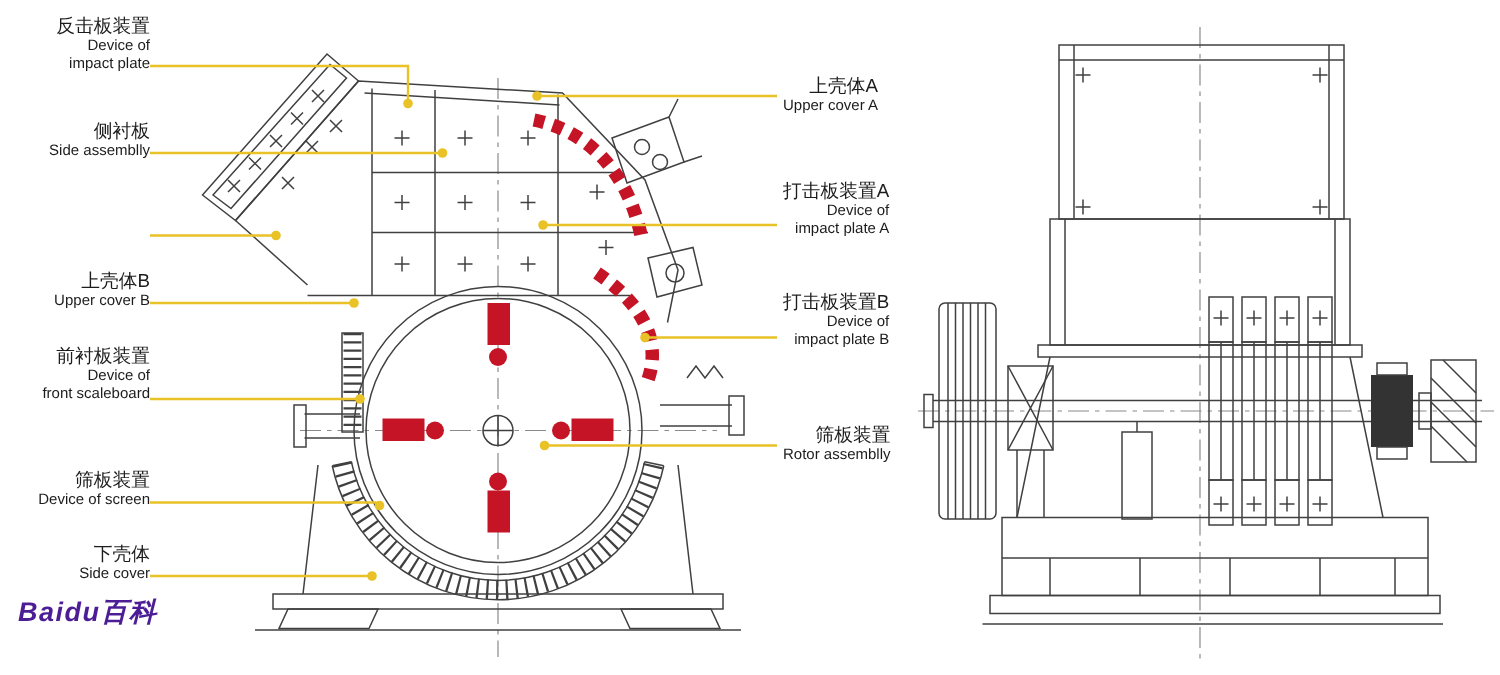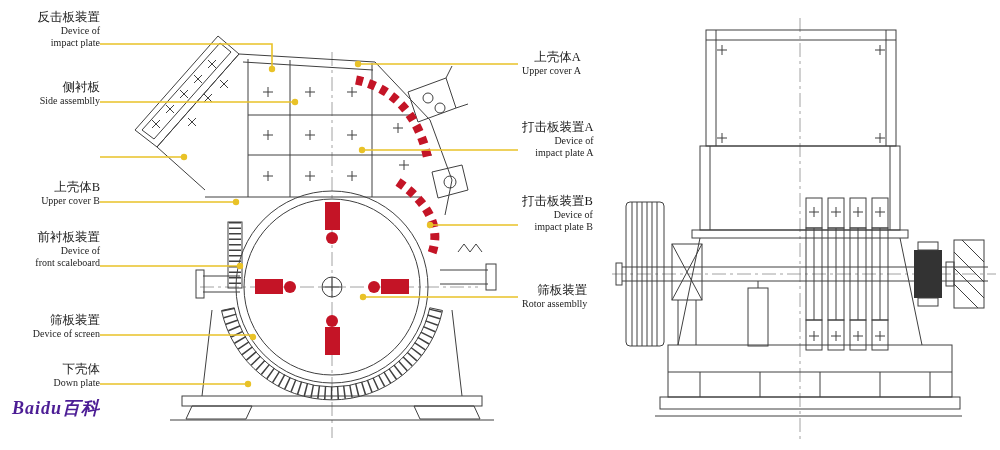--- a/index.html
+++ b/index.html
@@ -1,17 +1,17 @@
 <!DOCTYPE html>
 <html><head>
 <meta charset="utf-8">
 <style>
   html,body{margin:0;padding:0;background:#fff;}
   .stage{position:relative;width:1000px;height:450px;background:#ffffff;overflow:hidden;
-         font-family:Liberation Serif, serif;}
+         font-family:Liberation Sans, sans-serif;}
   .stage svg{position:absolute;left:0;top:0;}
   .label{position:absolute;color:#1c1c1c;line-height:1.18;}
   .label .zh{font-size:12.5px;}
   .label .en{font-size:10px;white-space:pre-line;}
   .left-col{left:0;width:100px;text-align:right;}
   .mid-col{left:522px;text-align:right;}
   .watermark{position:absolute;left:12px;top:396px;font-size:18px;font-weight:bold;
              color:#4c1d95;letter-spacing:1px;font-style:italic;}
   .draw{stroke:#404040;fill:none;stroke-width:1;}
   .cl{stroke:#8a8a8a;stroke-width:0.8;stroke-dasharray:14 4 3 4;fill:none;}
@@ -263,21 +263,21 @@
     <div class="zh">前衬板装置</div>
     <div class="en">Device of
 front scaleboard</div>
   </div>
   <div class="label left-col" style="top:313px">
     <div class="zh">筛板装置</div>
     <div class="en">Device of screen</div>
   </div>
   <div class="label left-col" style="top:362px">
     <div class="zh">下壳体</div>
-    <div class="en">Down plate</div>
+    <div class="en">Side cover</div>
   </div>
 
   <div class="label mid-col" style="top:50px">
     <div class="zh">上壳体A</div>
     <div class="en">Upper cover A</div>
   </div>
   <div class="label mid-col" style="top:120px">
     <div class="zh">打击板装置A</div>
     <div class="en">Device of
 impact plate A</div>

